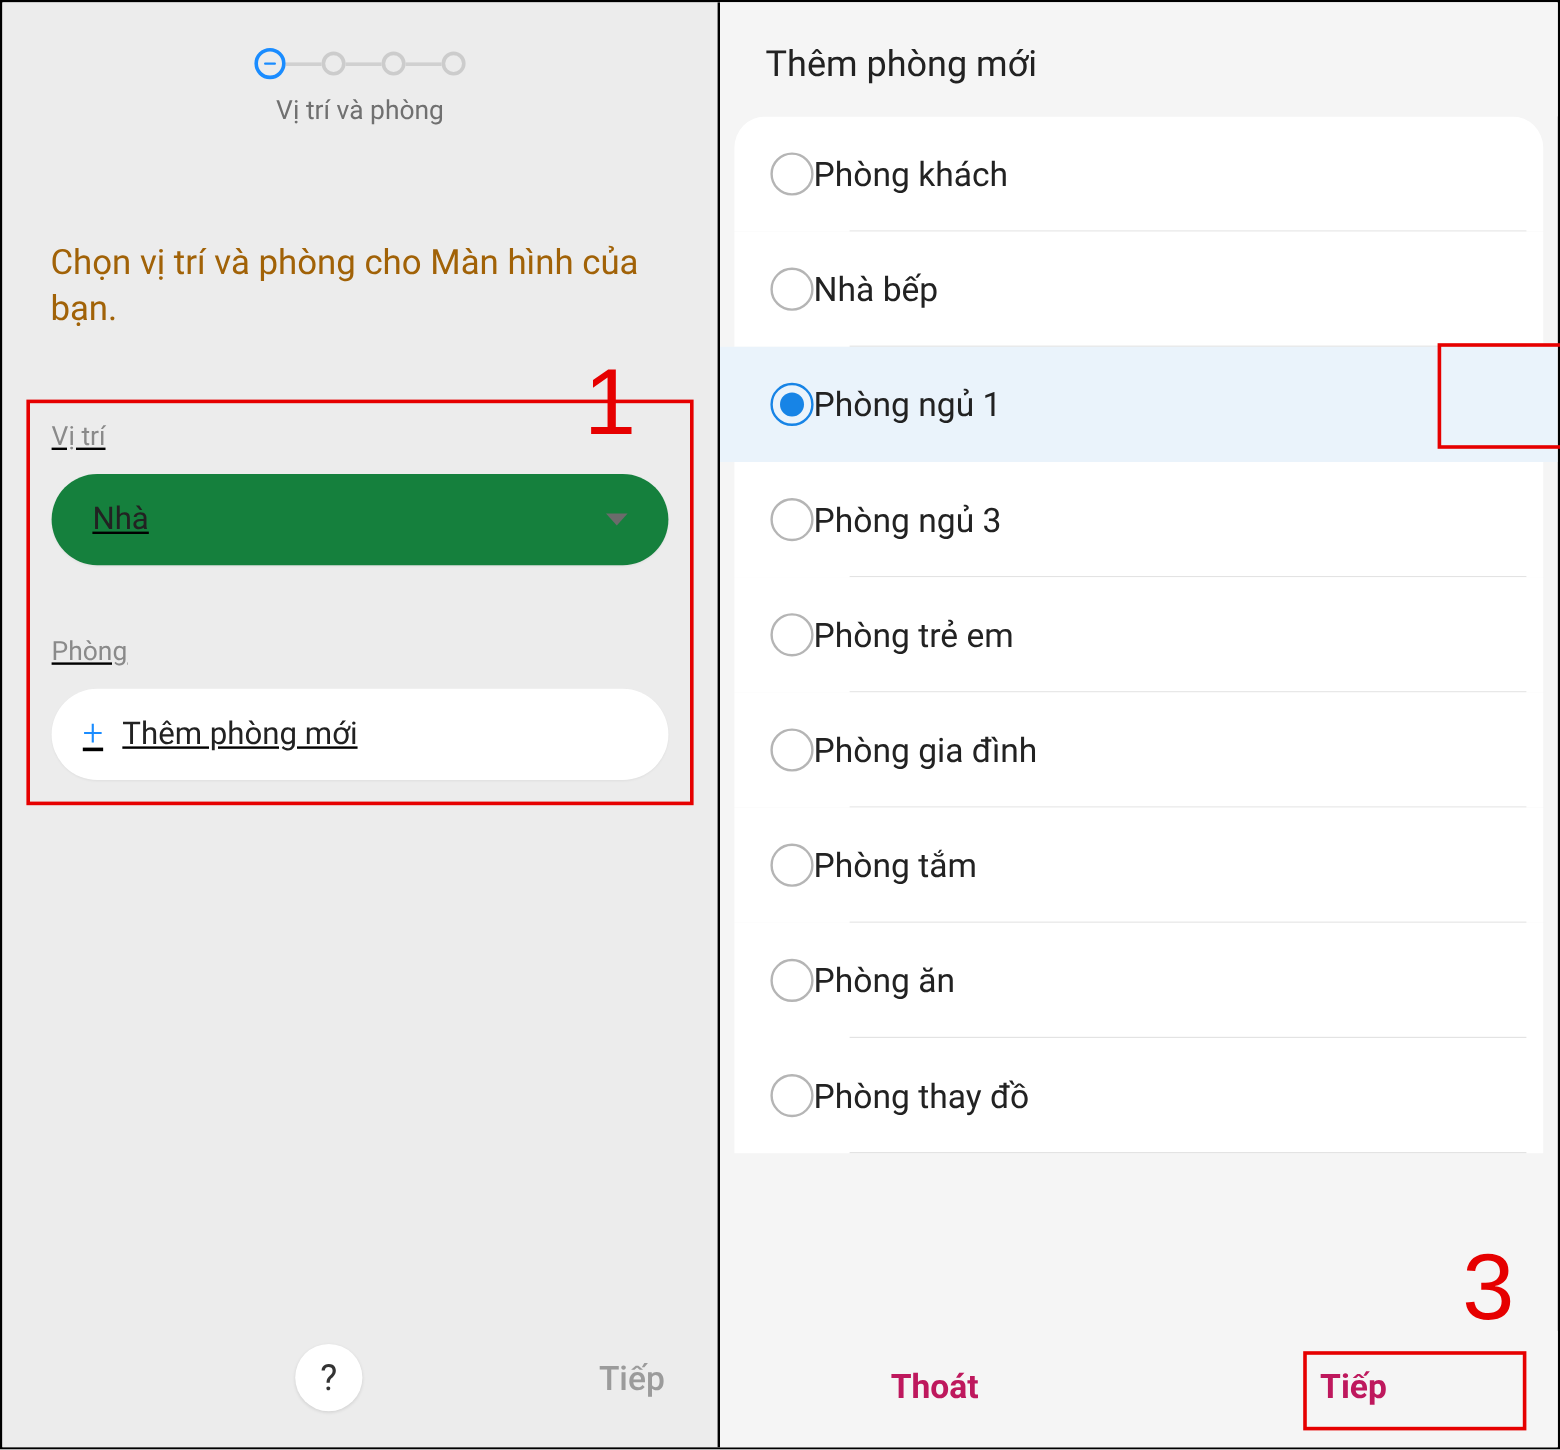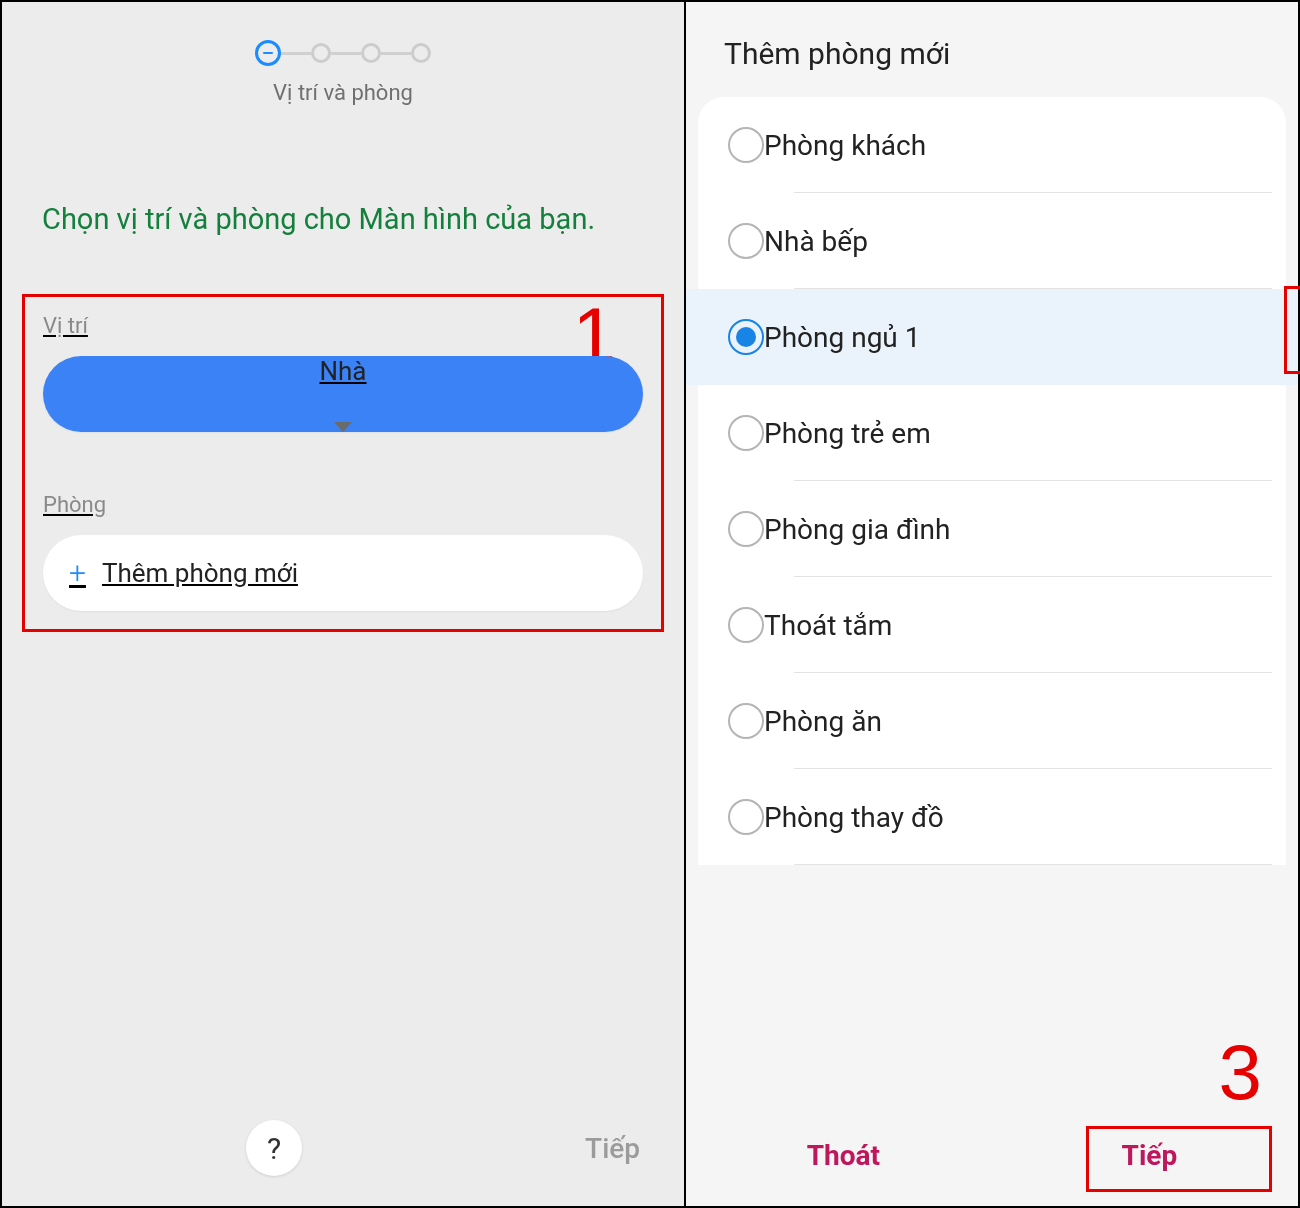--- a/index.html
+++ b/index.html
@@ -14,21 +14,21 @@
     display: flex;
     width: 100%;
     height: 100%;
     border: 2px solid #000;
   }
   .pane {
     position: relative;
     height: 100%;
   }
   .pane-left {
-    width: 684px;
+    width: 598px;
     background: #ececec;
     border-right: 2px solid #000;
     padding: 0;
     display: flex;
     flex-direction: column;
   }
   .pane-right {
     flex: 1;
     background: #f5f5f5;
     display: flex;
@@ -68,47 +68,46 @@
     background: #d0d0d0;
   }
   .stepper-label {
     text-align: center;
     color: #707070;
     font-size: 22px;
     margin-top: 14px;
   }
   .instruction {
     font-size: 29px;
-    color: #15803d;
+    color: #a16207;
     margin: 95px 40px 0 40px;
     line-height: 1.35;
   }
   .red-box-1 {
     border: 3px solid #e60000;
     margin: 55px 20px 0 20px;
     padding: 16px 18px 18px 18px;
     position: relative;
     text-decoration: underline;
   }
   .section-label {
     font-size: 22px;
     color: #8a8a8a;
     margin-bottom: 18px;
   }
   .select-pill {
-    background: #3b82f6;
+    background: #15803d;
     border-radius: 40px;
     height: 76px;
     display: flex;
     align-items: center;
     justify-content: space-between;
     padding: 0 34px;
     margin-bottom: 60px;
     box-shadow: 0 1px 2px rgba(0,0,0,0.05);
-    flex-direction: column;
   }
   .select-pill .label {
     font-size: 26px;
     color: #222;
   }
   .chevron-down {
     width: 0; height: 0;
     border-left: 9px solid transparent;
     border-right: 9px solid transparent;
     border-top: 10px solid #6b6b6b;
@@ -304,31 +303,36 @@
           <span class="radio"></span>
           <span class="room-label">Nhà bếp</span>
           <span class="divider"></span>
         </div>
         <div class="room-item selected">
           <span class="radio checked"></span>
           <span class="room-label">Phòng ngủ 1</span>
         </div>
         <div class="room-item">
           <span class="radio"></span>
+          <span class="room-label">Phòng ngủ 3</span>
+          <span class="divider"></span>
+        </div>
+        <div class="room-item">
+          <span class="radio"></span>
           <span class="room-label">Phòng trẻ em</span>
           <span class="divider"></span>
         </div>
         <div class="room-item">
           <span class="radio"></span>
           <span class="room-label">Phòng gia đình</span>
           <span class="divider"></span>
         </div>
         <div class="room-item">
           <span class="radio"></span>
-          <span class="room-label">Thoát tắm</span>
+          <span class="room-label">Phòng tắm</span>
           <span class="divider"></span>
         </div>
         <div class="room-item">
           <span class="radio"></span>
           <span class="room-label">Phòng ăn</span>
           <span class="divider"></span>
         </div>
         <div class="room-item">
           <span class="radio"></span>
           <span class="room-label">Phòng thay đồ</span>

